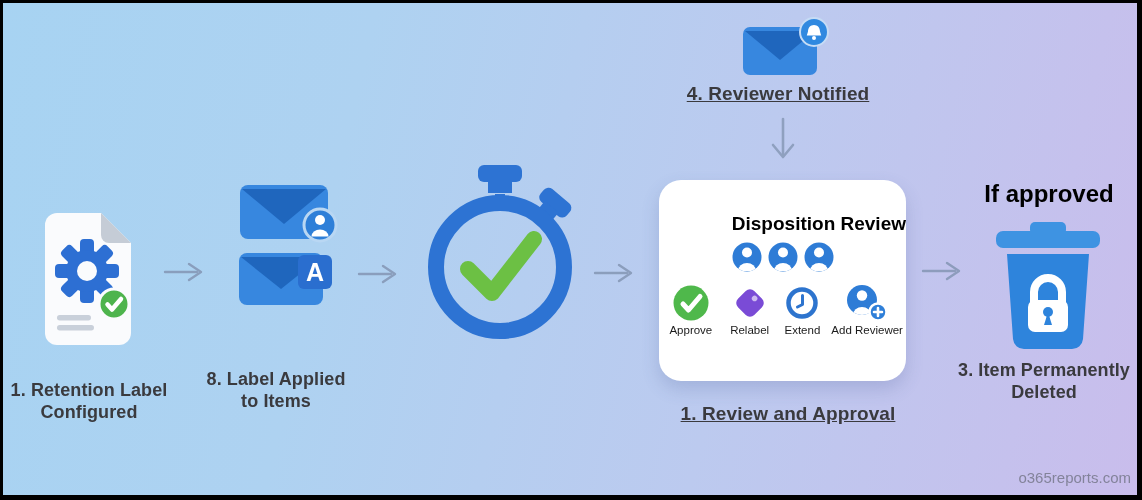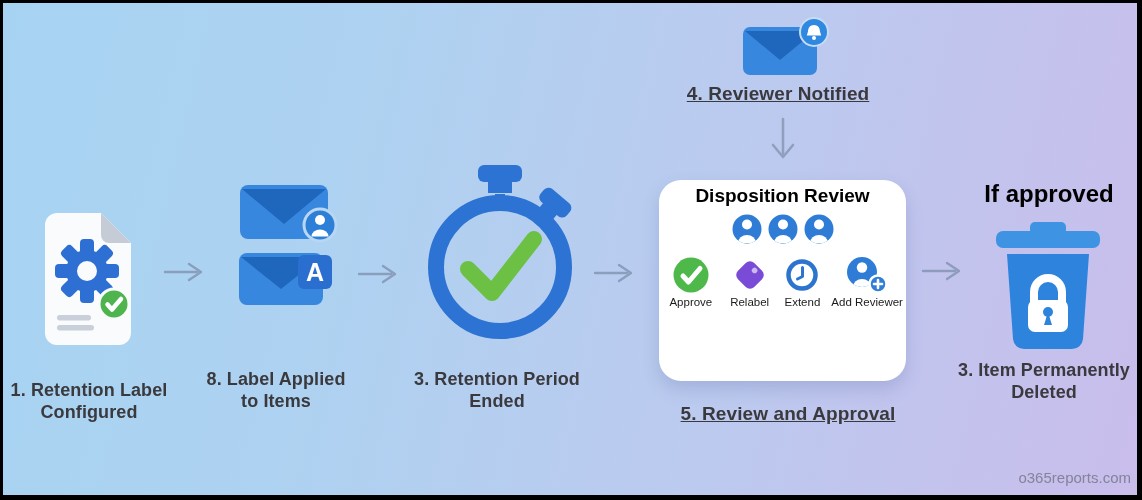--- a/index.html
+++ b/index.html
@@ -17,21 +17,21 @@
     color:#3a3a3e; line-height:1.22; letter-spacing:.1px;
   }
   .big-label { font-size:19px;text-decoration:underline; }
   .anno {
     position:absolute; text-align:center; color:#000; font-weight:700; font-size:24px;
   }
   .card {
     position:absolute; left:656px; top:177px; width:247px; height:201px;
     background:#fff; border-radius:22px; box-shadow:0 8px 18px rgba(60,80,140,.20);
   }
-  .card-title { margin-top:5px; text-align:center; font-size:19px; font-weight:700; color:#000; }
+  .card-title { margin-top:33px; text-align:right; font-size:19px; font-weight:700; color:#000; }
   .avatars { display:flex; justify-content:center; gap:6px; margin-top:7px; }
   .actions { display:flex; justify-content:center; margin-top:12px; }
   .action { display:flex; flex-direction:column; align-items:center; }
   .action .a-icon { height:38px; display:flex; align-items:center; justify-content:center; }
   .action .a-label { font-size:11.5px; color:#1b1b1b; margin-top:2px; white-space:nowrap; }
   .w-approve { width:64px; } .w-relabel { width:54px; } .w-extend { width:52px; } .w-addrev { width:78px; }
   .watermark { position:absolute; left:1000px; top:466px; width:128px; text-align:right;
     font-size:15px; color:#83839a; font-weight:400; }
   svg { display:block; }
 </style>
@@ -230,19 +230,18 @@
       <g>
         <path d="M38,80 V70 a14,14 0 0 1 28,0 V80" stroke="#fff" stroke-width="8" fill="none"></path>
         <rect x="32" y="78" width="40" height="32" rx="7" fill="#fff"></rect>
         <circle cx="52" cy="90" r="5" fill="#2e84dc"></circle>
         <path d="M52,90 L48,103 h8 Z" fill="#2e84dc"></path>
       </g>
     </svg>
 
     <div class="step-label" style="left:1px;top:377px;width:170px;">1. Retention Label Configured</div>
     <div class="step-label" style="left:194px;top:366px;width:158px;">8. Label Applied to Items</div>
-    <div class="step-label" style="left:399px;top:366px;width:190px;">3. Retention Period Ended</div>
-    <div class="step-label big-label" style="left:665px;top:399px;width:240px;">5. Review and Approval</div>
+    <div class="step-label big-label" style="left:665px;top:399px;width:240px;">1. Review and Approval</div>
     <div class="step-label" style="left:946px;top:357px;width:190px;">3. Item Permanently Deleted</div>
 
     <div class="watermark">o365reports.com</div>
   </div>
 </div>
 
 </body></html>

